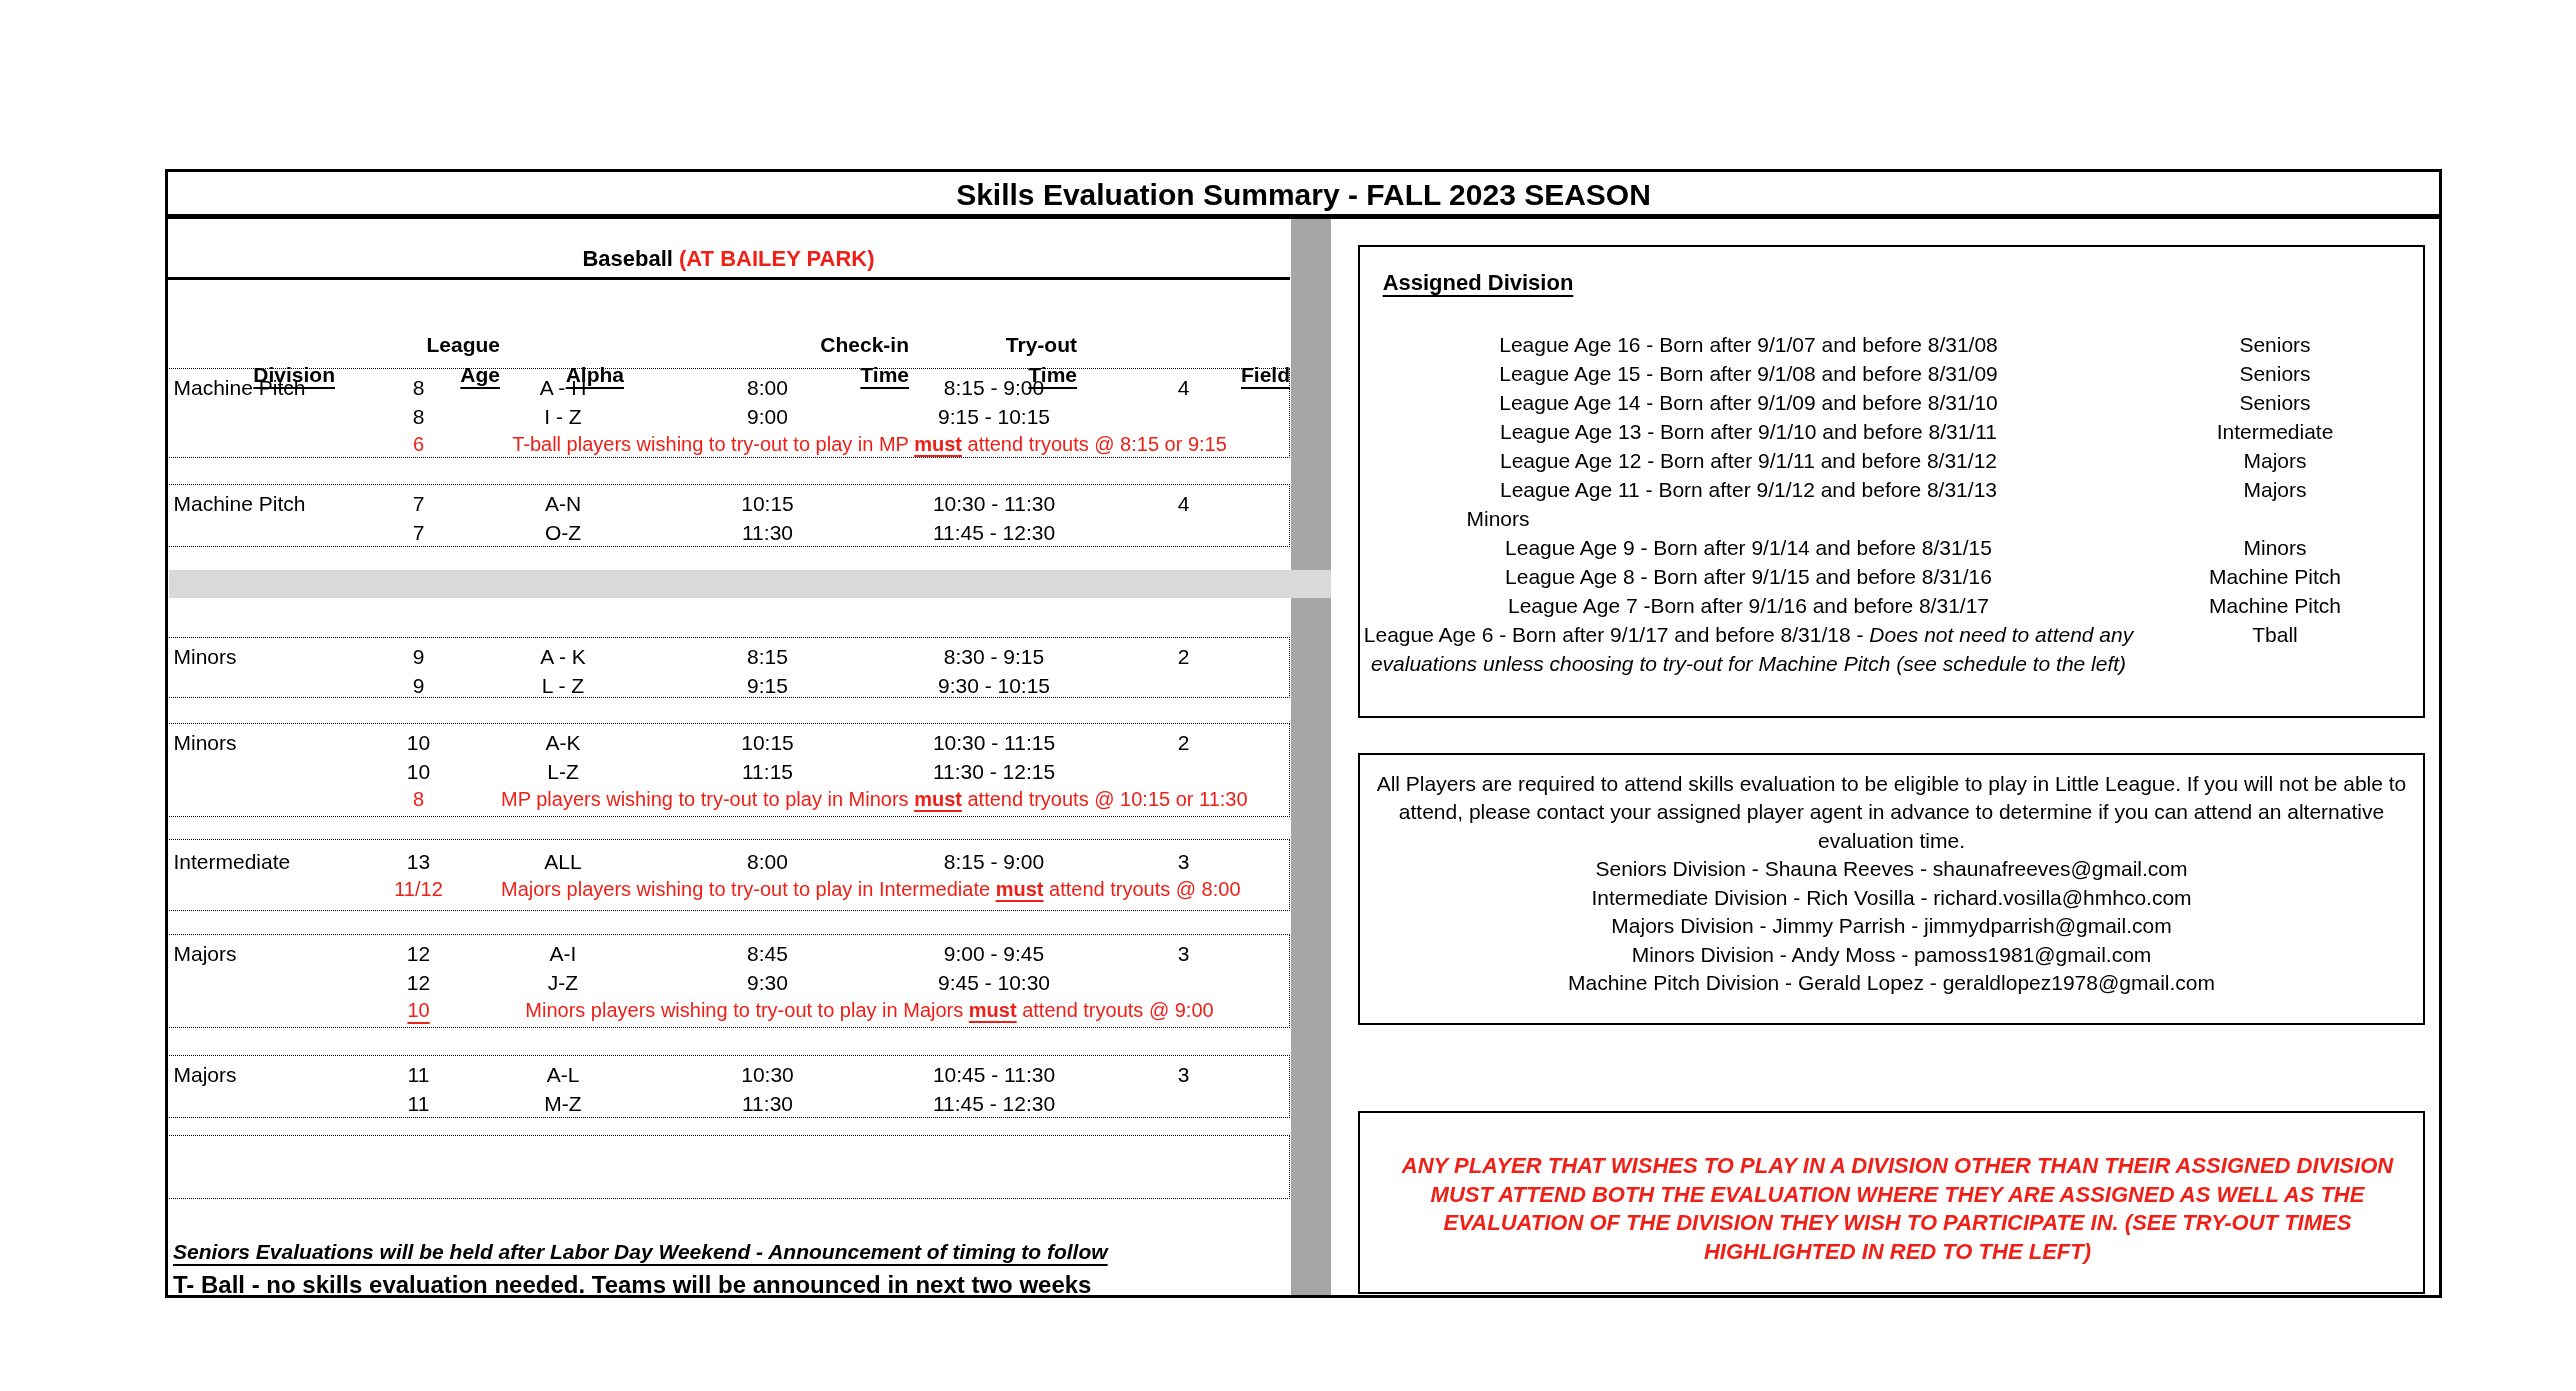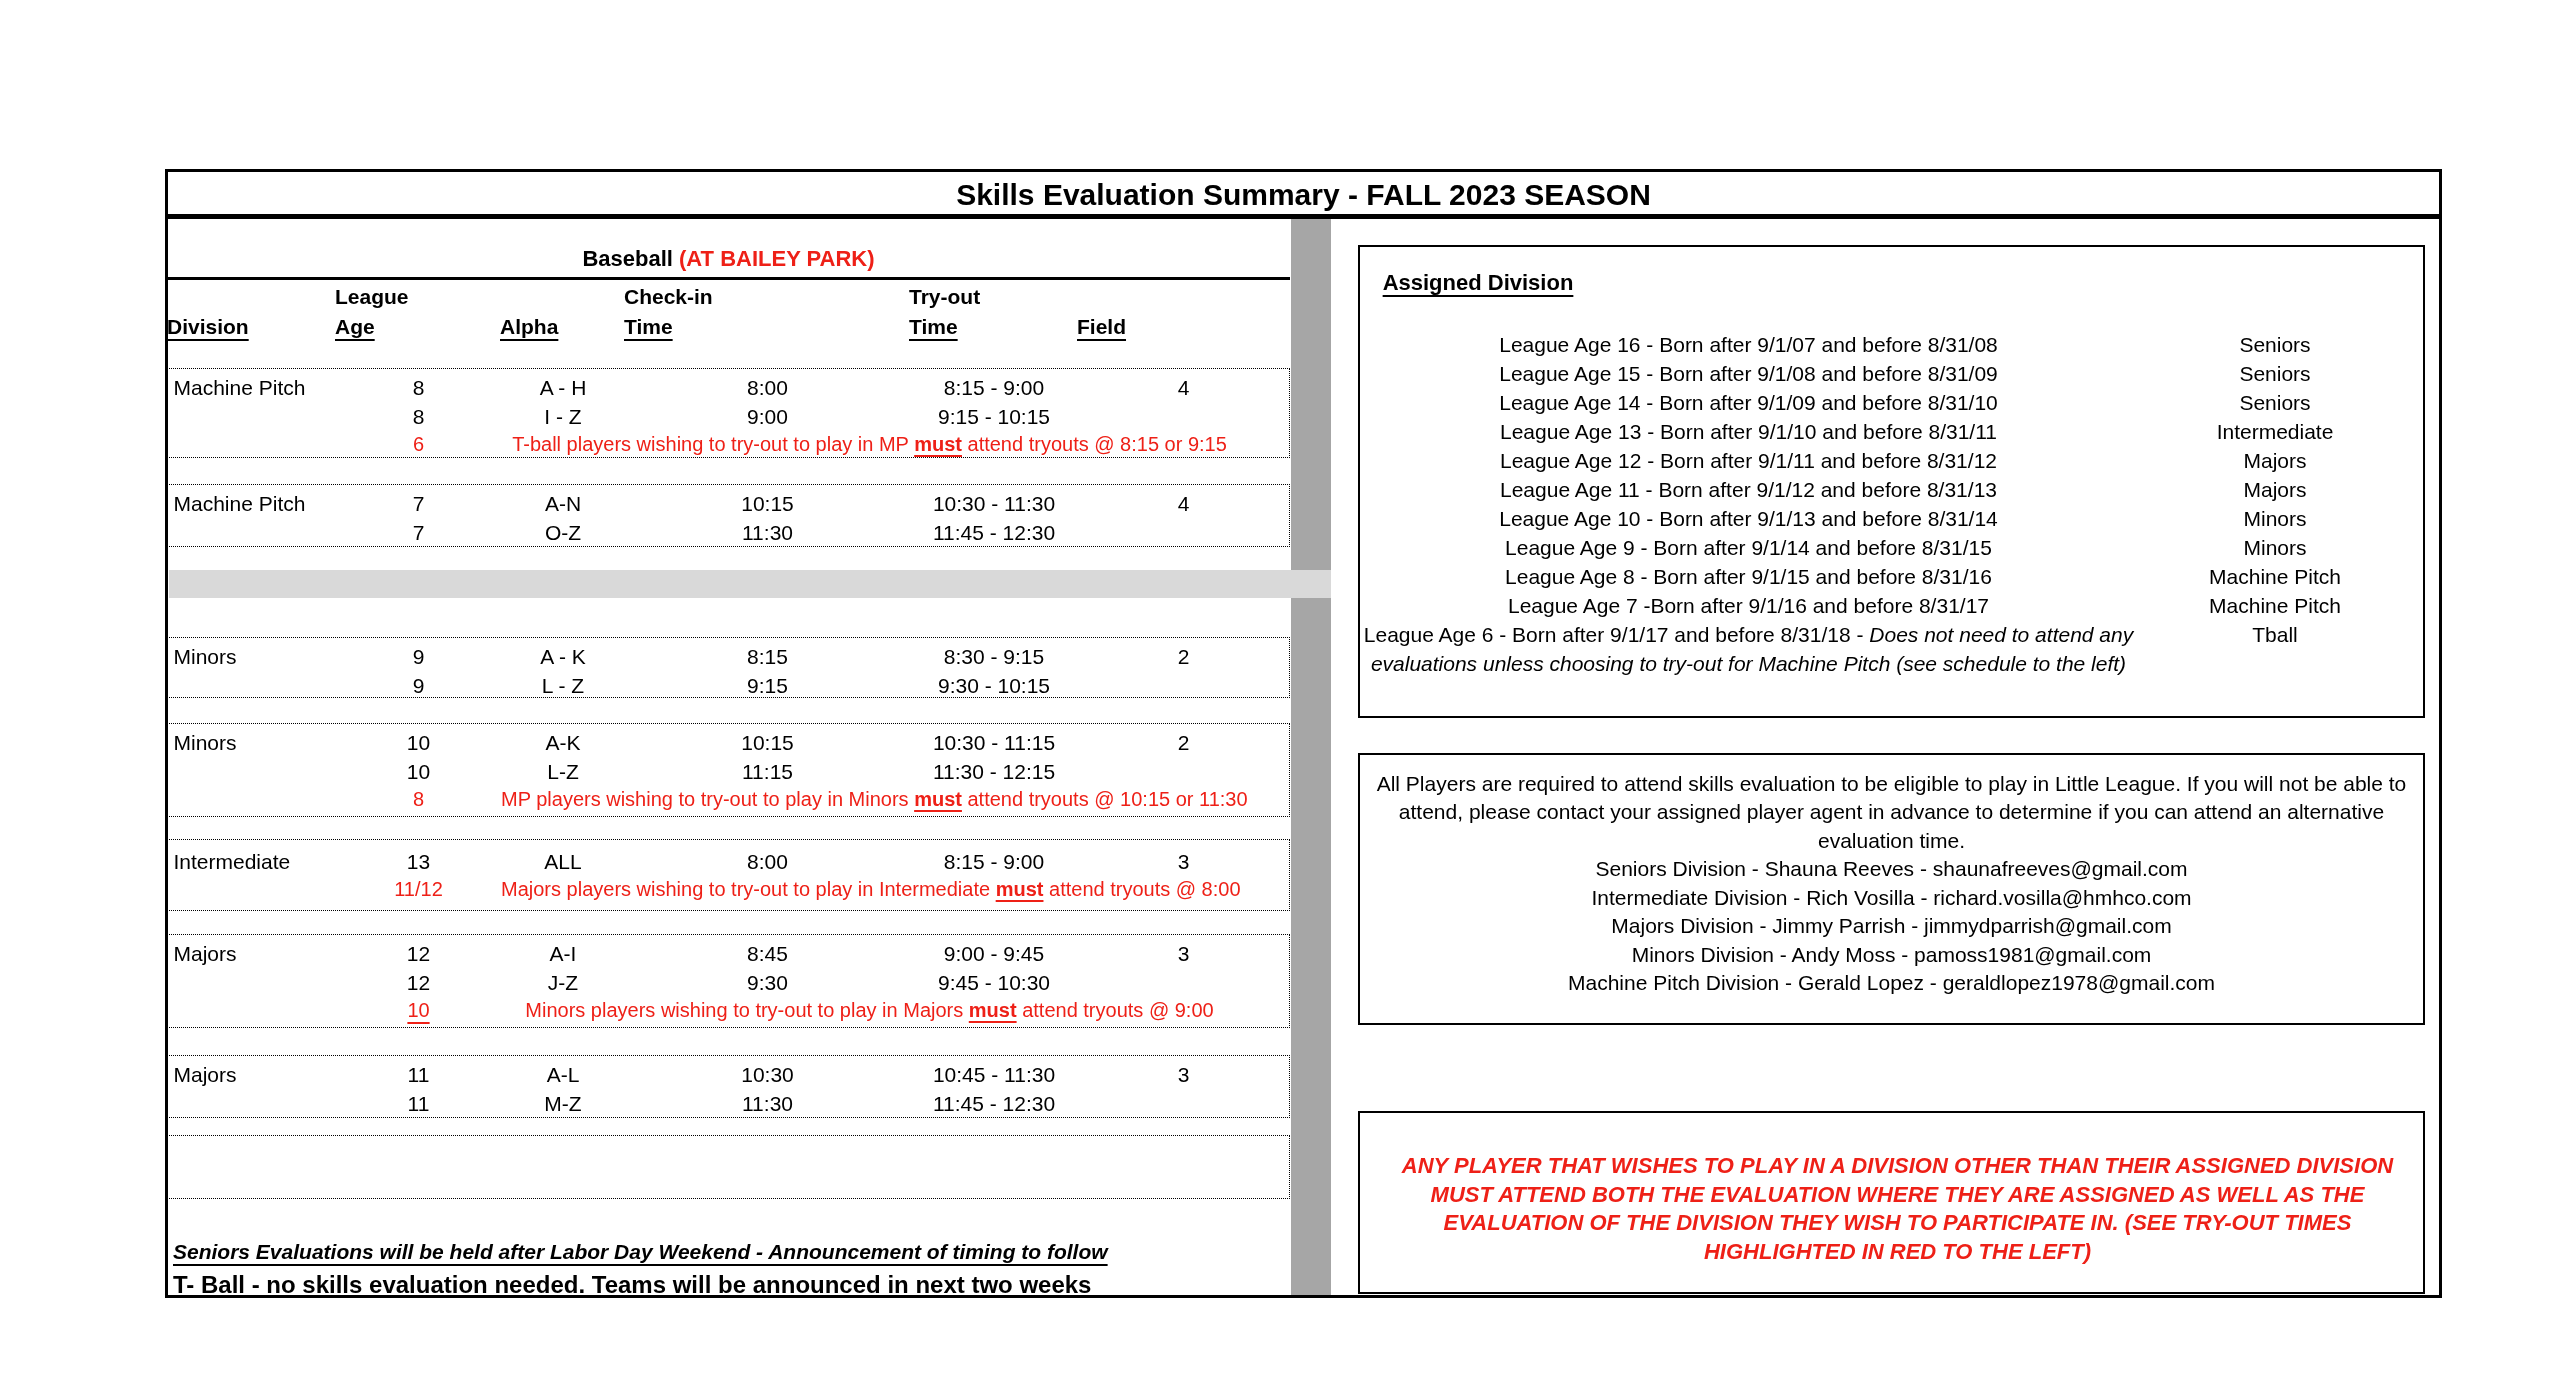--- a/index.html
+++ b/index.html
@@ -20,21 +20,21 @@
   .strip { left:1291px; top:219px; width:40px; height:1076px; background:#A6A6A6; }
   .band  { left:169px; top:570px; width:1162px; height:27.6px; background:#D9D9D9; }
 
   
   .bb-header { left:167px; top:245px; width:1123px; height:27.6px; text-align:center;
                font-size:22px; font-weight:bold; line-height:27.6px; }
   .bb-line { left:167px; top:277px; width:1123px; height:2.8px; background:#000; }
 
   .cols { display:grid; grid-template-columns:168px 165px 124px 285px 168px auto; }
   .colhead { left:167px; width:1123px; height:29px; font-size:21px; font-weight:bold; line-height:29px; }
-  .colhead .c { text-align:left; }
+  .colhead .c { text-align:right;margin-top:48px; }
   .u { text-decoration:underline; text-decoration-thickness:2.3px; text-underline-offset:4.6px; }
 
   .block { left:167px; width:1123px; border:1.8px dotted #000; padding-top:3.7px; }
   .row { height:29px; line-height:29px; font-size:21px; }
   .cell { text-align:center; white-space:nowrap; }
   .cell.l { text-align:left; padding-left:5.5px; }
   .noterow { height:27.6px; line-height:27.6px; font-size:20px; }
   .red { color:#EE2017; }
   .notecell { grid-column:3 / 7; text-align:center; padding-right:51px; white-space:nowrap; }
   .mu { font-weight:bold; text-decoration:underline; text-decoration-thickness:1.8px; text-underline-offset:3.7px; }
@@ -269,21 +269,20 @@
       </div>
     <div class="grow">
         <div class="gdesc">League Age 12 - Born after 9/1/11 and before 8/31/12</div>
         <div class="gdiv">Majors</div>
       </div>
     <div class="grow">
         <div class="gdesc">League Age 11 - Born after 9/1/12 and before 8/31/13</div>
         <div class="gdiv">Majors</div>
       </div>
     <div class="grow">
-        <div class="gdesc">League Age 10 - Born after 9/1/13 and before 8/31/14</div>
         <div class="gdiv">Minors</div>
       </div>
     <div class="grow">
         <div class="gdesc">League Age 9 - Born after 9/1/14 and before 8/31/15</div>
         <div class="gdiv">Minors</div>
       </div>
     <div class="grow">
         <div class="gdesc">League Age 8 - Born after 9/1/15 and before 8/31/16</div>
         <div class="gdiv">Machine Pitch</div>
       </div>

